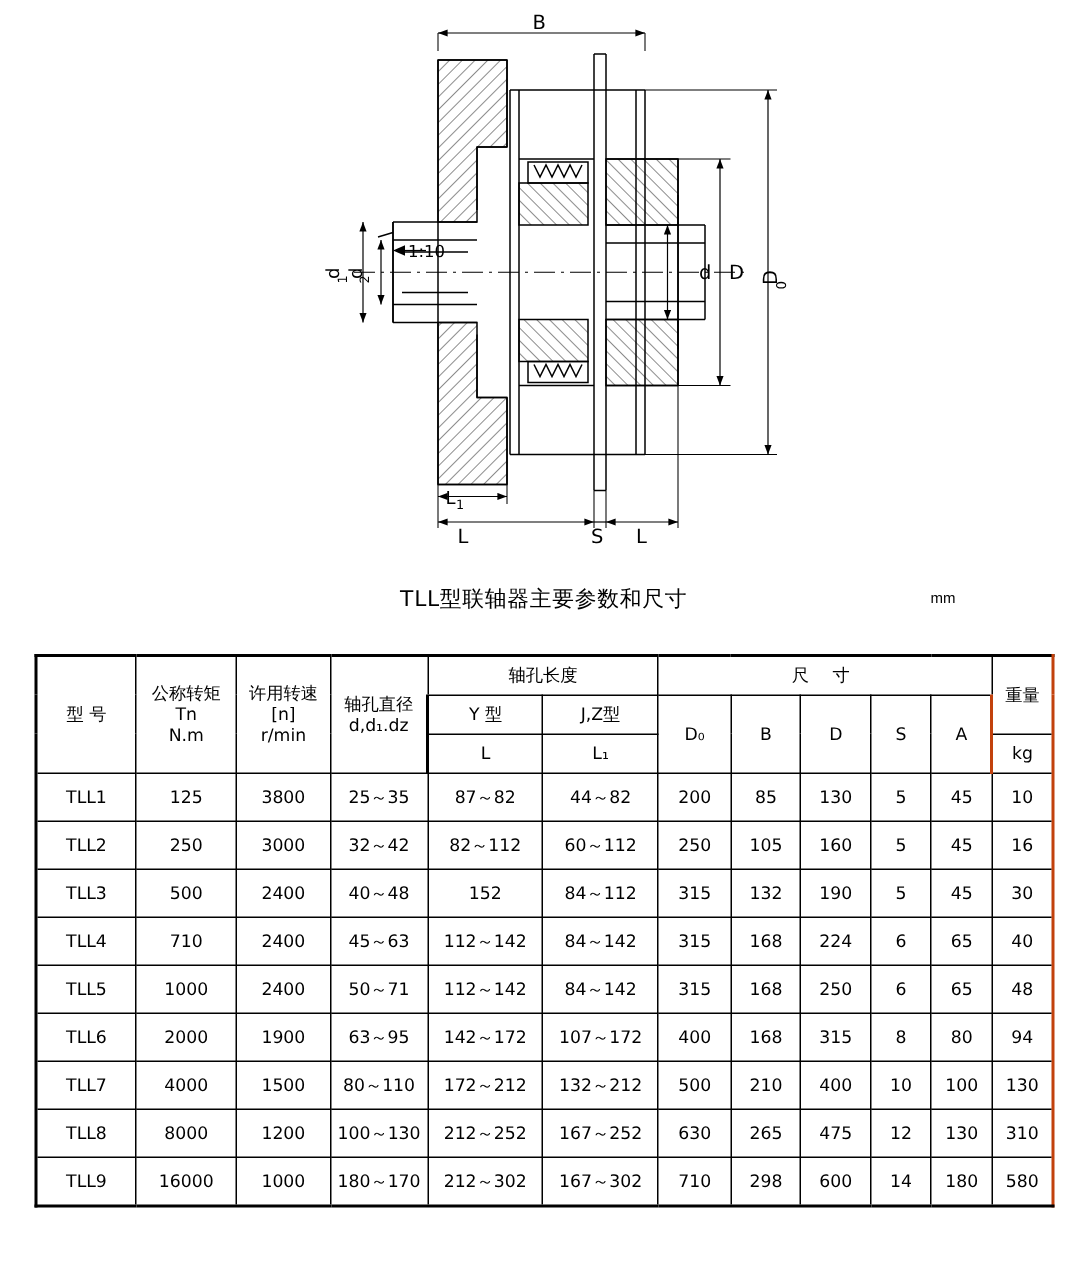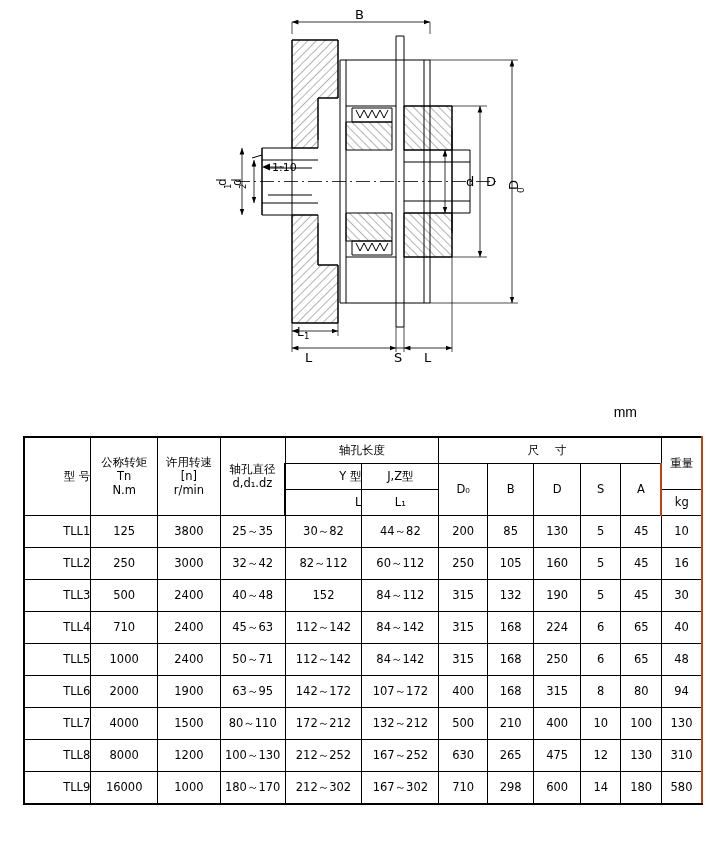--- a/index.html
+++ b/index.html
@@ -40,22 +40,22 @@
     top: 0;
     width: 725px;
     text-align: center;
     font-size: 14.5px;
     font-family: "DejaVu Sans", sans-serif;
     letter-spacing: 0.5px;
   }
   .caption-unit {
     position: absolute;
     right: 88px;
-    top: 14px;
-    font-size: 14px;
+    top: 4px;
+    font-size: 10px;
   }
 
   
   .table-wrap {
     position: absolute;
     left: 23px;
     top: 436px;
     width: 680px;
   }
   table.spec {
@@ -66,21 +66,21 @@
     table-layout: fixed;
   }
   table.spec td, table.spec th {
     border: 1px solid #000;
     text-align: center;
     vertical-align: middle;
     padding: 0;
     font-weight: normal;
   }
   table.spec .outer-top td { border-top: 2px solid #000; }
-  table.spec tr td:first-child { border-left: 2px solid #000; text-align: right; }
+  table.spec tr td:first-child { border-left: 2px solid #000; }
   table.spec tr td:last-child { border-right: 2px solid #c2410c; }
   table.spec tr.last-row td { border-bottom: 2px solid #000; }
   .hdr-group { height: 26px; }
   .hdr-sub { height: 26px; }
   .hdr-sub2 { height: 26px; }
   .data-row td { height: 31px; }
   .stack { line-height: 1.25; }
   .spaced { letter-spacing: 6px; }
 </style>
 </head>
@@ -228,20 +228,21 @@
         <text x="297" y="336" font-size="12">L</text>
         <text x="304" y="339" font-size="8.5">1</text>
         <text x="305" y="362">L</text>
         <text x="394" y="362">S</text>
         <text x="424" y="362">L</text>
       </g>
     </svg>
   </div>
 
   <div class="caption-row">
+    <div class="caption-title">TLL型联轴器主要参数和尺寸</div>
     <div class="caption-unit">mm</div>
   </div>
 
   <div class="table-wrap">
     <table class="spec">
       <colgroup>
         <col style="width:66px">
         <col style="width:66px">
         <col style="width:62px">
         <col style="width:64px">
@@ -297,21 +298,21 @@
         <td>L</td>
         <td>L₁</td>
         <td>kg</td>
       </tr>
 
       <tr class="data-row">
         <td>TLL1</td>
         <td>125</td>
         <td>3800</td>
         <td>25～35</td>
-        <td>30～82</td>
+        <td>87～82</td>
         <td>44～82</td>
         <td>200</td>
         <td>85</td>
         <td>130</td>
         <td>5</td>
         <td>45</td>
         <td>10</td>
       </tr>
       <tr class="data-row">
         <td>TLL2</td>

